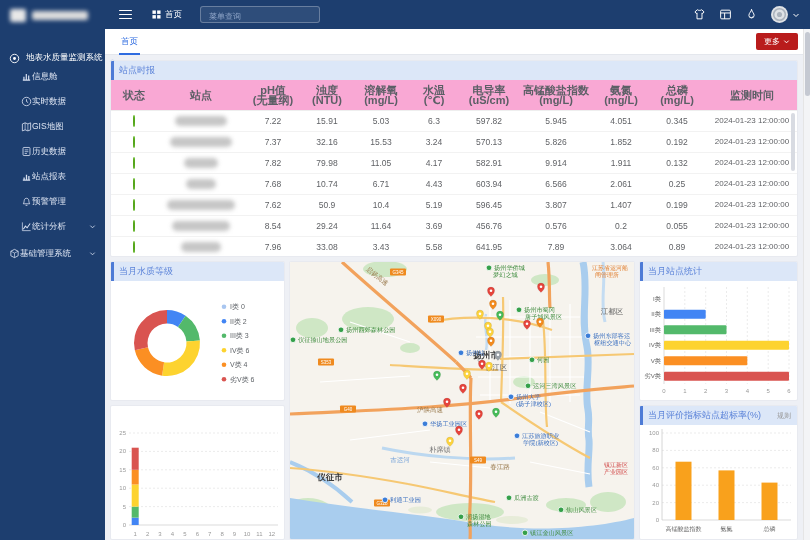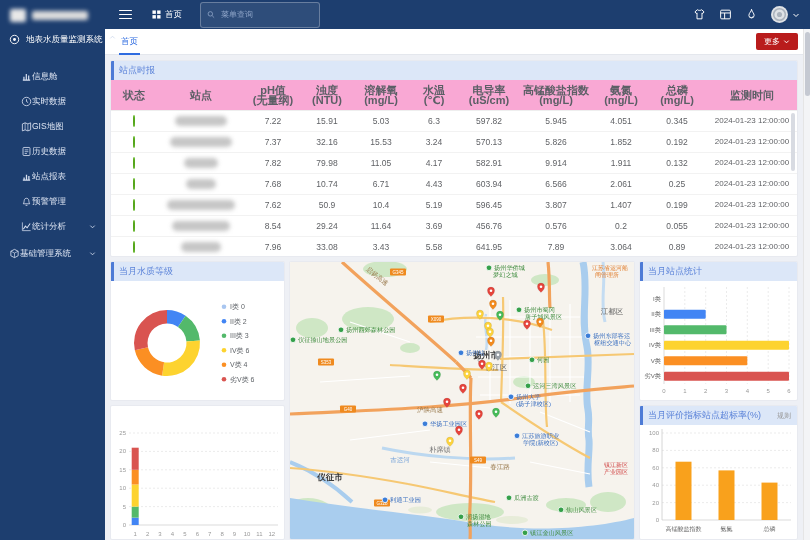--- a/index.html
+++ b/index.html
@@ -4,33 +4,33 @@
 <style>
   html,body{margin:0;padding:0;background:#fff;}
   *{box-sizing:border-box;}
   .screen{position:relative;width:810px;height:540px;overflow:hidden;background:#eef0f5;
     font-family:"Liberation Sans","DejaVu Sans",sans-serif;font-size:9px;color:#606266;}
   
   .sidebar{position:absolute;left:0;top:0;width:105px;height:540px;background:#1d3e6f;z-index:5;}
   .logo-area{height:30px;display:flex;align-items:center;gap:6px;padding:0 10px;}
   .logo-ico{width:16px;height:13px;background:#e8e8e8;filter:blur(2px);border-radius:2px;}
   .logo-txt{width:56px;height:9px;background:#dcdcdc;filter:blur(2px);border-radius:2px;}
-  .m-group{height:30px;display:flex;align-items:flex-start;gap:6px;padding:0 9px;font-size:8.5px;color:#fff;cursor:pointer;margin-top:4px;white-space:nowrap;}
+  .m-group{height:30px;display:flex;align-items:flex-end;gap:6px;padding:0 9px;font-size:8.5px;color:#fff;cursor:pointer;margin-top:4px;white-space:nowrap;}
   .m-item{height:25px;display:flex;align-items:center;padding:0 9px 0 21px;font-size:8.5px;color:#dde4f2;cursor:pointer;white-space:nowrap;}
   .m-root{padding-left:9px;margin-top:2px;}
   .mi{width:11px;height:11px;flex:none;display:flex;}
   .mi svg{width:11px;height:11px;}
   .chev{width:7px;height:7px;margin-left:auto;flex:none;}
   
   .topbar{position:absolute;left:105px;top:0;right:0;height:29px;background:#1d3e6f;display:flex;align-items:center;padding:0 10px;z-index:4;}
   .hamburger{width:13px;display:flex;flex-direction:column;gap:2.5px;margin:0 4px;cursor:pointer;}
   .hamburger span{height:1.6px;background:#fff;border-radius:1px;}
   .nav-home{display:flex;align-items:center;gap:4px;color:#fff;font-size:8.5px;margin-left:16px;cursor:pointer;}
   .searchbox{margin-left:18px;display:flex;align-items:center;gap:4px;background:rgba(255,255,255,0.08);
-    border:1px solid rgba(255,255,255,0.28);border-radius:3px;height:26px;width:120px;padding:0 6px;}
+    border:1px solid rgba(255,255,255,0.28);border-radius:3px;height:17px;width:120px;padding:0 6px;flex-direction:column;}
   .searchbox input{background:transparent;border:none;outline:none;color:#cdd8ec;font-size:8px;width:100%;font-family:inherit;}
   .searchbox input::placeholder{color:#8fa5c8;}
   .top-icons{margin-left:auto;display:flex;align-items:center;gap:13px;}
   .top-icons svg{display:block;}
   .avatar-wrap{display:flex;align-items:center;gap:4px;cursor:pointer;}
   
   .tabbar{position:absolute;left:105px;top:29px;right:0;height:26px;background:#fff;border-bottom:1px solid #e4e7ed;display:flex;align-items:center;z-index:3;}
   .tab{margin-left:14px;color:#2f6ce0;font-size:8.5px;padding:7px 2px 5px;border-bottom:2px solid #2f6ce0;cursor:pointer;}
   .more-btn{margin-left:auto;margin-right:12px;background:#b91c1c;color:#fff;font-size:8px;padding:3px 8px;border:none;border-radius:2px;display:flex;gap:3px;align-items:center;cursor:pointer;font-family:inherit;}
   

